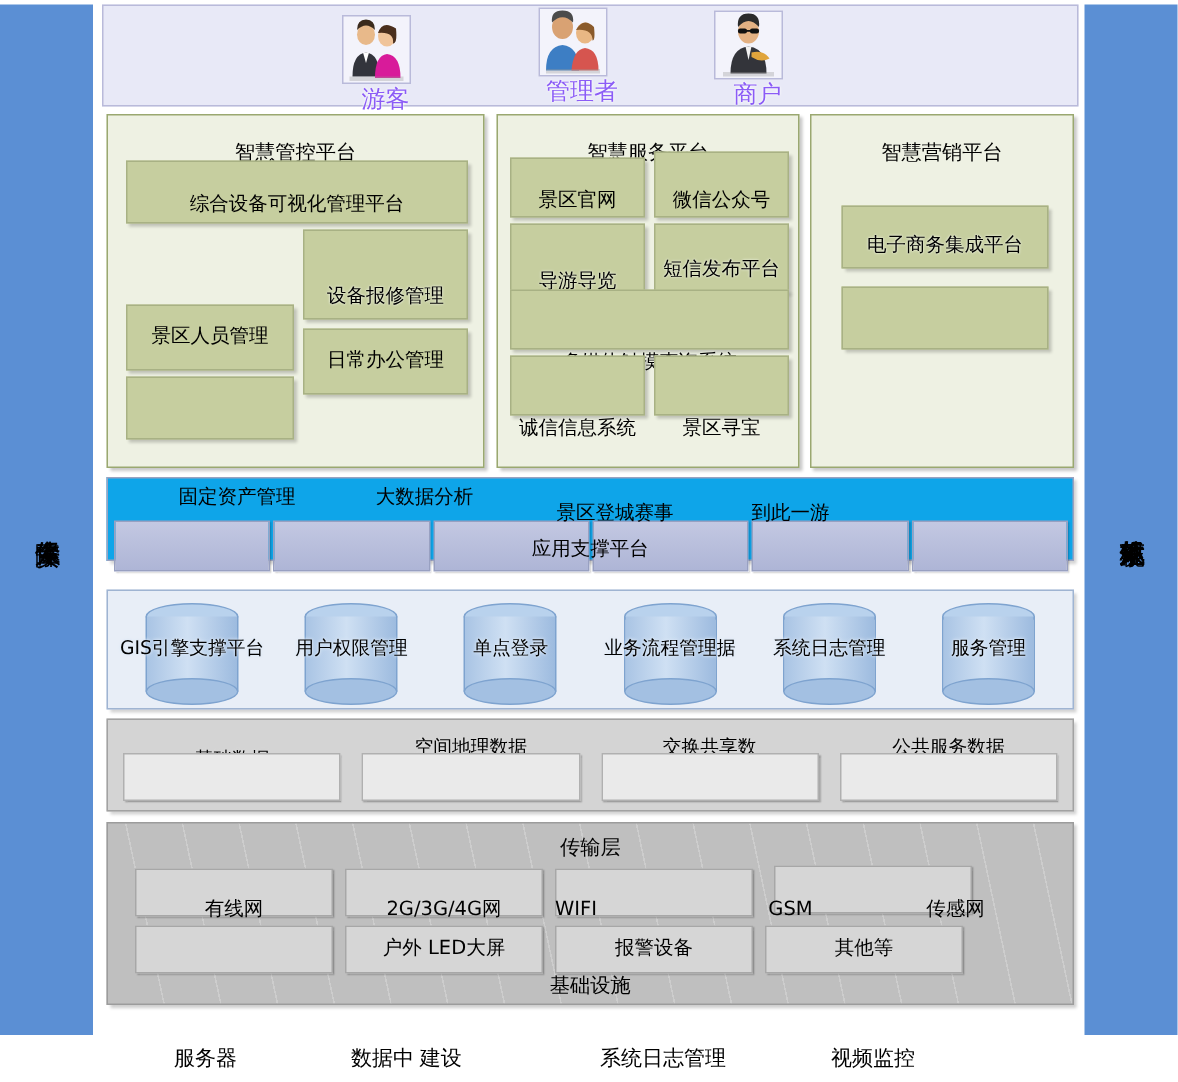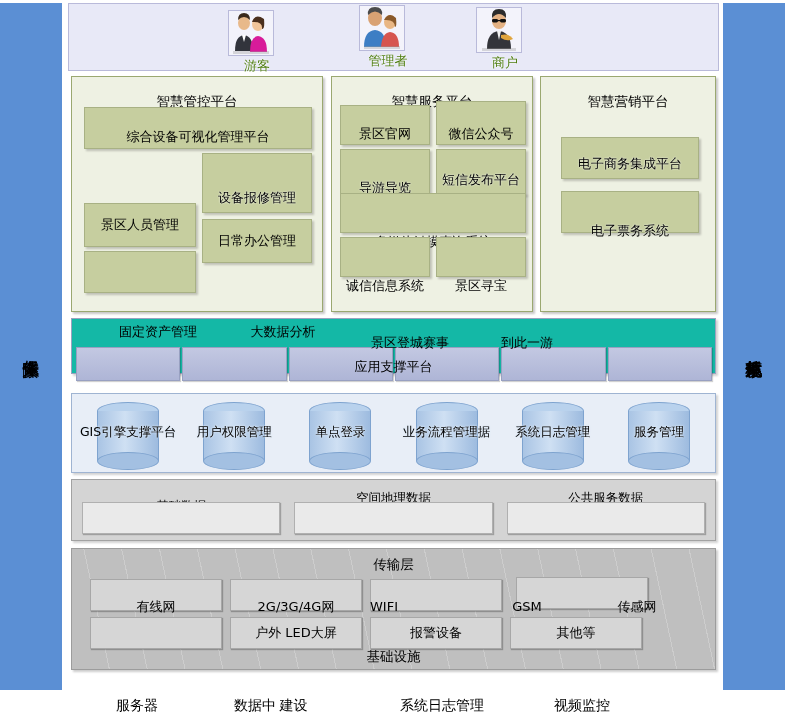--- a/index.html
+++ b/index.html
@@ -46,21 +46,21 @@
   }
   .actor .ico{
     width:46px;height:46px;
     margin:0 auto;
     border:1px solid #b9bada;
     background:#f3f3fb;
     box-sizing:border-box;
     display:block;
   }
   .actor .lbl{
-    font-size:13px;color:#4d7c0f;margin-top:-14px;
+    font-size:16px;color:#8b5cf6;margin-top:-14px;
     position:relative;
     font-family:"DejaVu Sans","Liberation Sans",sans-serif;
     text-shadow:0 0 1px #fff,0 0 2px #fff;
     margin-left:12px;
   }
   #actor-tourist{left:152px;top:6px;}
   #actor-manager{left:283px;top:1px;}
   #actor-merchant{left:400px;top:3px;}
 
   
@@ -107,21 +107,21 @@
     text-align:center;
     font-family:"DejaVu Sans","Liberation Sans",sans-serif;
     text-shadow:0 0 1px #eef1e3,0 0 2px #eef1e3;
     pointer-events:none;
     line-height:1.2;
   }
 
   
   .support-wrap{
     position:absolute;left:3px;top:242px;width:645px;height:56px;
-    background:#14b8a6;
+    background:#0ea5e9;
     border:1px solid #9aa2c0;
     box-sizing:border-box;
     box-shadow:2px 2px 2px rgba(0,0,0,.18);
   }
   .support-bar{
     position:absolute;left:4px;top:28px;width:636px;height:34px;
     display:flex;
   }
   .sbcell{
     flex:1;
@@ -253,21 +253,21 @@
     font-family:"DejaVu Sans","Liberation Sans",sans-serif;
     pointer-events:none;line-height:1.2;
   }
 
   
   .foundation{
     position:absolute;left:68px;top:693px;width:651px;height:28px;
   }
   .fitem{
     position:absolute;font-size:14px;color:#000;
-    font-family:Liberation Serif, serif;
+    font-family:Liberation Sans, sans-serif;
     white-space:nowrap;
   }
 
   
 </style>
 </head>
 <body>
 
 <div class="stage">
 
@@ -383,21 +383,20 @@
         <span class="gcap" style="left:100px;top:201px;width:98px;">景区寻宝</span>
       </div>
 
       <div class="panel" id="panel-marketing">
         <div class="ptitle">智慧营销平台</div>
 
         <div class="gbox" style="left:20px;top:60px;width:138px;height:42px;"></div>
         <span class="gcap" style="left:10px;top:79px;width:158px;">电子商务集成平台</span>
 
         <div class="gbox" style="left:20px;top:114px;width:138px;height:42px;"></div>
-        <span class="gcap" style="left:10px;top:146px;width:158px;">电子票务系统</span>
       </div>
     </div>
 
     <div class="support-wrap">
       <div class="support-bar">
         <div class="sbcell"></div>
         <div class="sbcell"></div>
         <div class="sbcell"></div>
         <div class="sbcell"></div>
         <div class="sbcell"></div>
@@ -476,20 +475,24 @@
           <span class="dlbl" style="top:12px;">基础数据</span>
           <div class="dbox"></div>
         </div>
 
         <div class="dcell">
           <span class="dlbl">空间地理数据</span>
           <div class="dbox"></div>
         </div>
 
 
+        <div class="dcell">
+          <span class="dlbl">交换共享数</span>
+          <div class="dbox"></div>
+        </div>
 
         <div class="dcell">
           <span class="dlbl">公共服务数据</span>
           <div class="dbox"></div>
         </div>
 
       </div>
     </div>
 
     <div class="infra-wrap">

